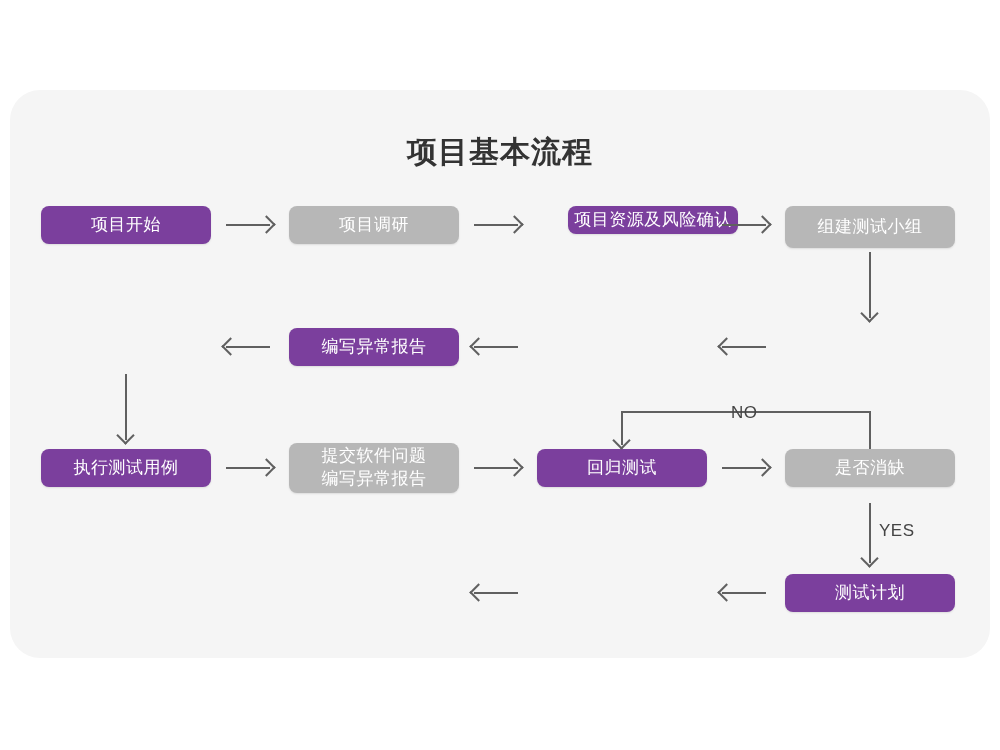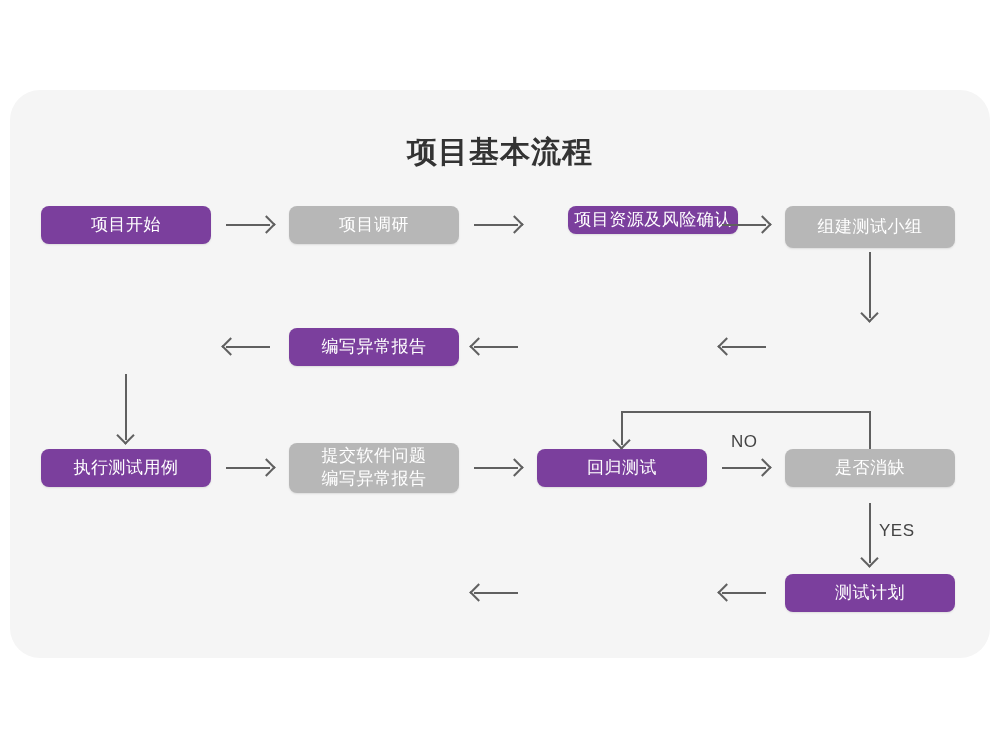--- a/index.html
+++ b/index.html
@@ -158,21 +158,21 @@
   </div>
   <div class="arrow-h" style="left:722px; top:467px; width:44px;">
     <div class="head right" style="left:34px; top:-6px;"></div>
   </div>
 
   <div class="arrow-v elbow-seg" style="left:869px; top:411px; height:38px;"></div>
   <div class="arrow-h elbow-seg" style="left:621px; top:411px; width:250px;"></div>
   <div class="arrow-v elbow-seg" style="left:621px; top:411px; height:34px;">
     <div class="head down" style="left:-6px; top:23px;"></div>
   </div>
-  <div class="edge-label" style="left:731px; top:432px;text-align:right;">NO</div>
+  <div class="edge-label" style="left:731px; top:403px;text-align:right;">NO</div>
 
   <div class="arrow-v" style="left:869px; top:503px; height:60px;">
     <div class="head down" style="left:-6px; top:49px;"></div>
   </div>
   <div class="edge-label" style="left:879px; top:521px;">YES</div>
 
 
 
   <div class="node purple" style="left:785px; top:574px; width:170px; height:38px;">测试计划</div>
 

